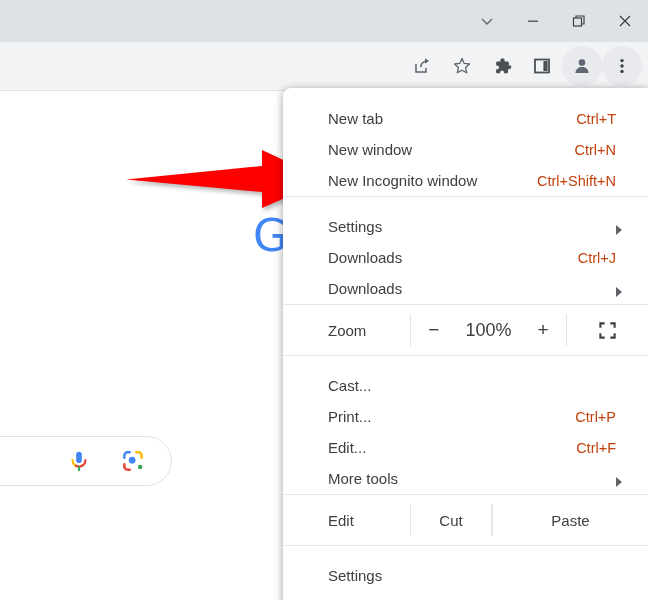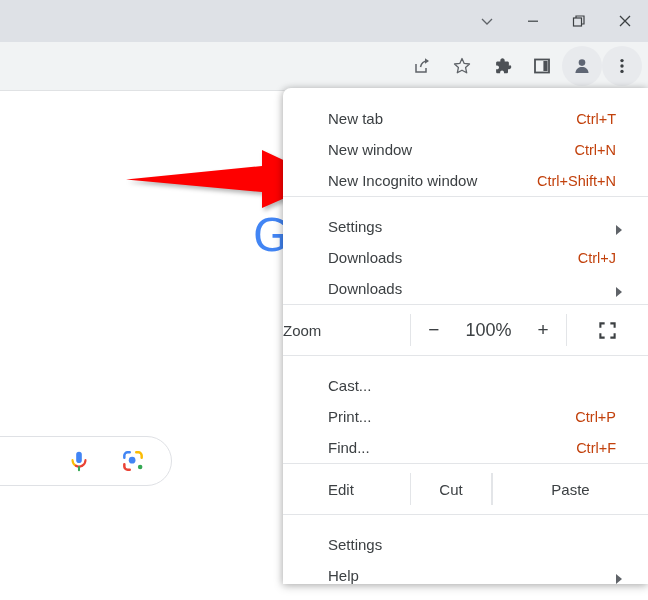--- a/index.html
+++ b/index.html
@@ -159,21 +159,21 @@
     justify-content: center;
     box-sizing: border-box;
     white-space: nowrap;
   }
   .split-divider {
     width: 1px;
     background: #e3e5e8;
     margin: 2px 0;
   }
   
-  #zoom-row .zoom-title  { width: 127px; justify-content: flex-start; }
+  #zoom-row .zoom-title  { width: 127px; justify-content: flex-start; padding-left: 45px; }
   #zoom-row .zoom-ctrls  { width: 155px; gap: 26px; color:#3c4043; }
   #zoom-row .zoom-minus, #zoom-row .zoom-plus { font-size: 19px; color:#3c4043; }
   #zoom-row .zoom-pct    { font-size: 18px; }
   #zoom-row .zoom-full   { flex: 1 1 auto; }
   
   #edit-row .edit-title { width: 127px; justify-content: flex-start; padding-left: 45px; }
   #edit-row .edit-cut   { width: 80px; }
   #edit-row .edit-copy  { width: 78px; }
   #edit-row .edit-paste { flex: 1 1 auto; text-align: center; }
 </style>
@@ -335,22 +335,26 @@
 
   <div>
     <div class="menu-item">
       <span class="menu-label">Cast...</span>
     </div>
     <div class="menu-item">
       <span class="menu-label">Print...</span>
       <span class="menu-accel">Ctrl+P</span>
     </div>
     <div class="menu-item">
-      <span class="menu-label">Find...</span>
+      <span class="menu-label">Edit...</span>
       <span class="menu-accel">Ctrl+F</span>
+    </div>
+    <div class="menu-item">
+      <span class="menu-label">More tools</span>
+      <span class="submenu-arrow"></span>
     </div>
   </div>
 
   <div class="menu-sep"></div>
 
   <div class="split-row" id="edit-row">
     <div class="split-cell edit-title">Edit</div>
     <div class="split-divider"></div>
     <div class="split-cell edit-cut">Cut</div>
     <div class="split-divider"></div>

